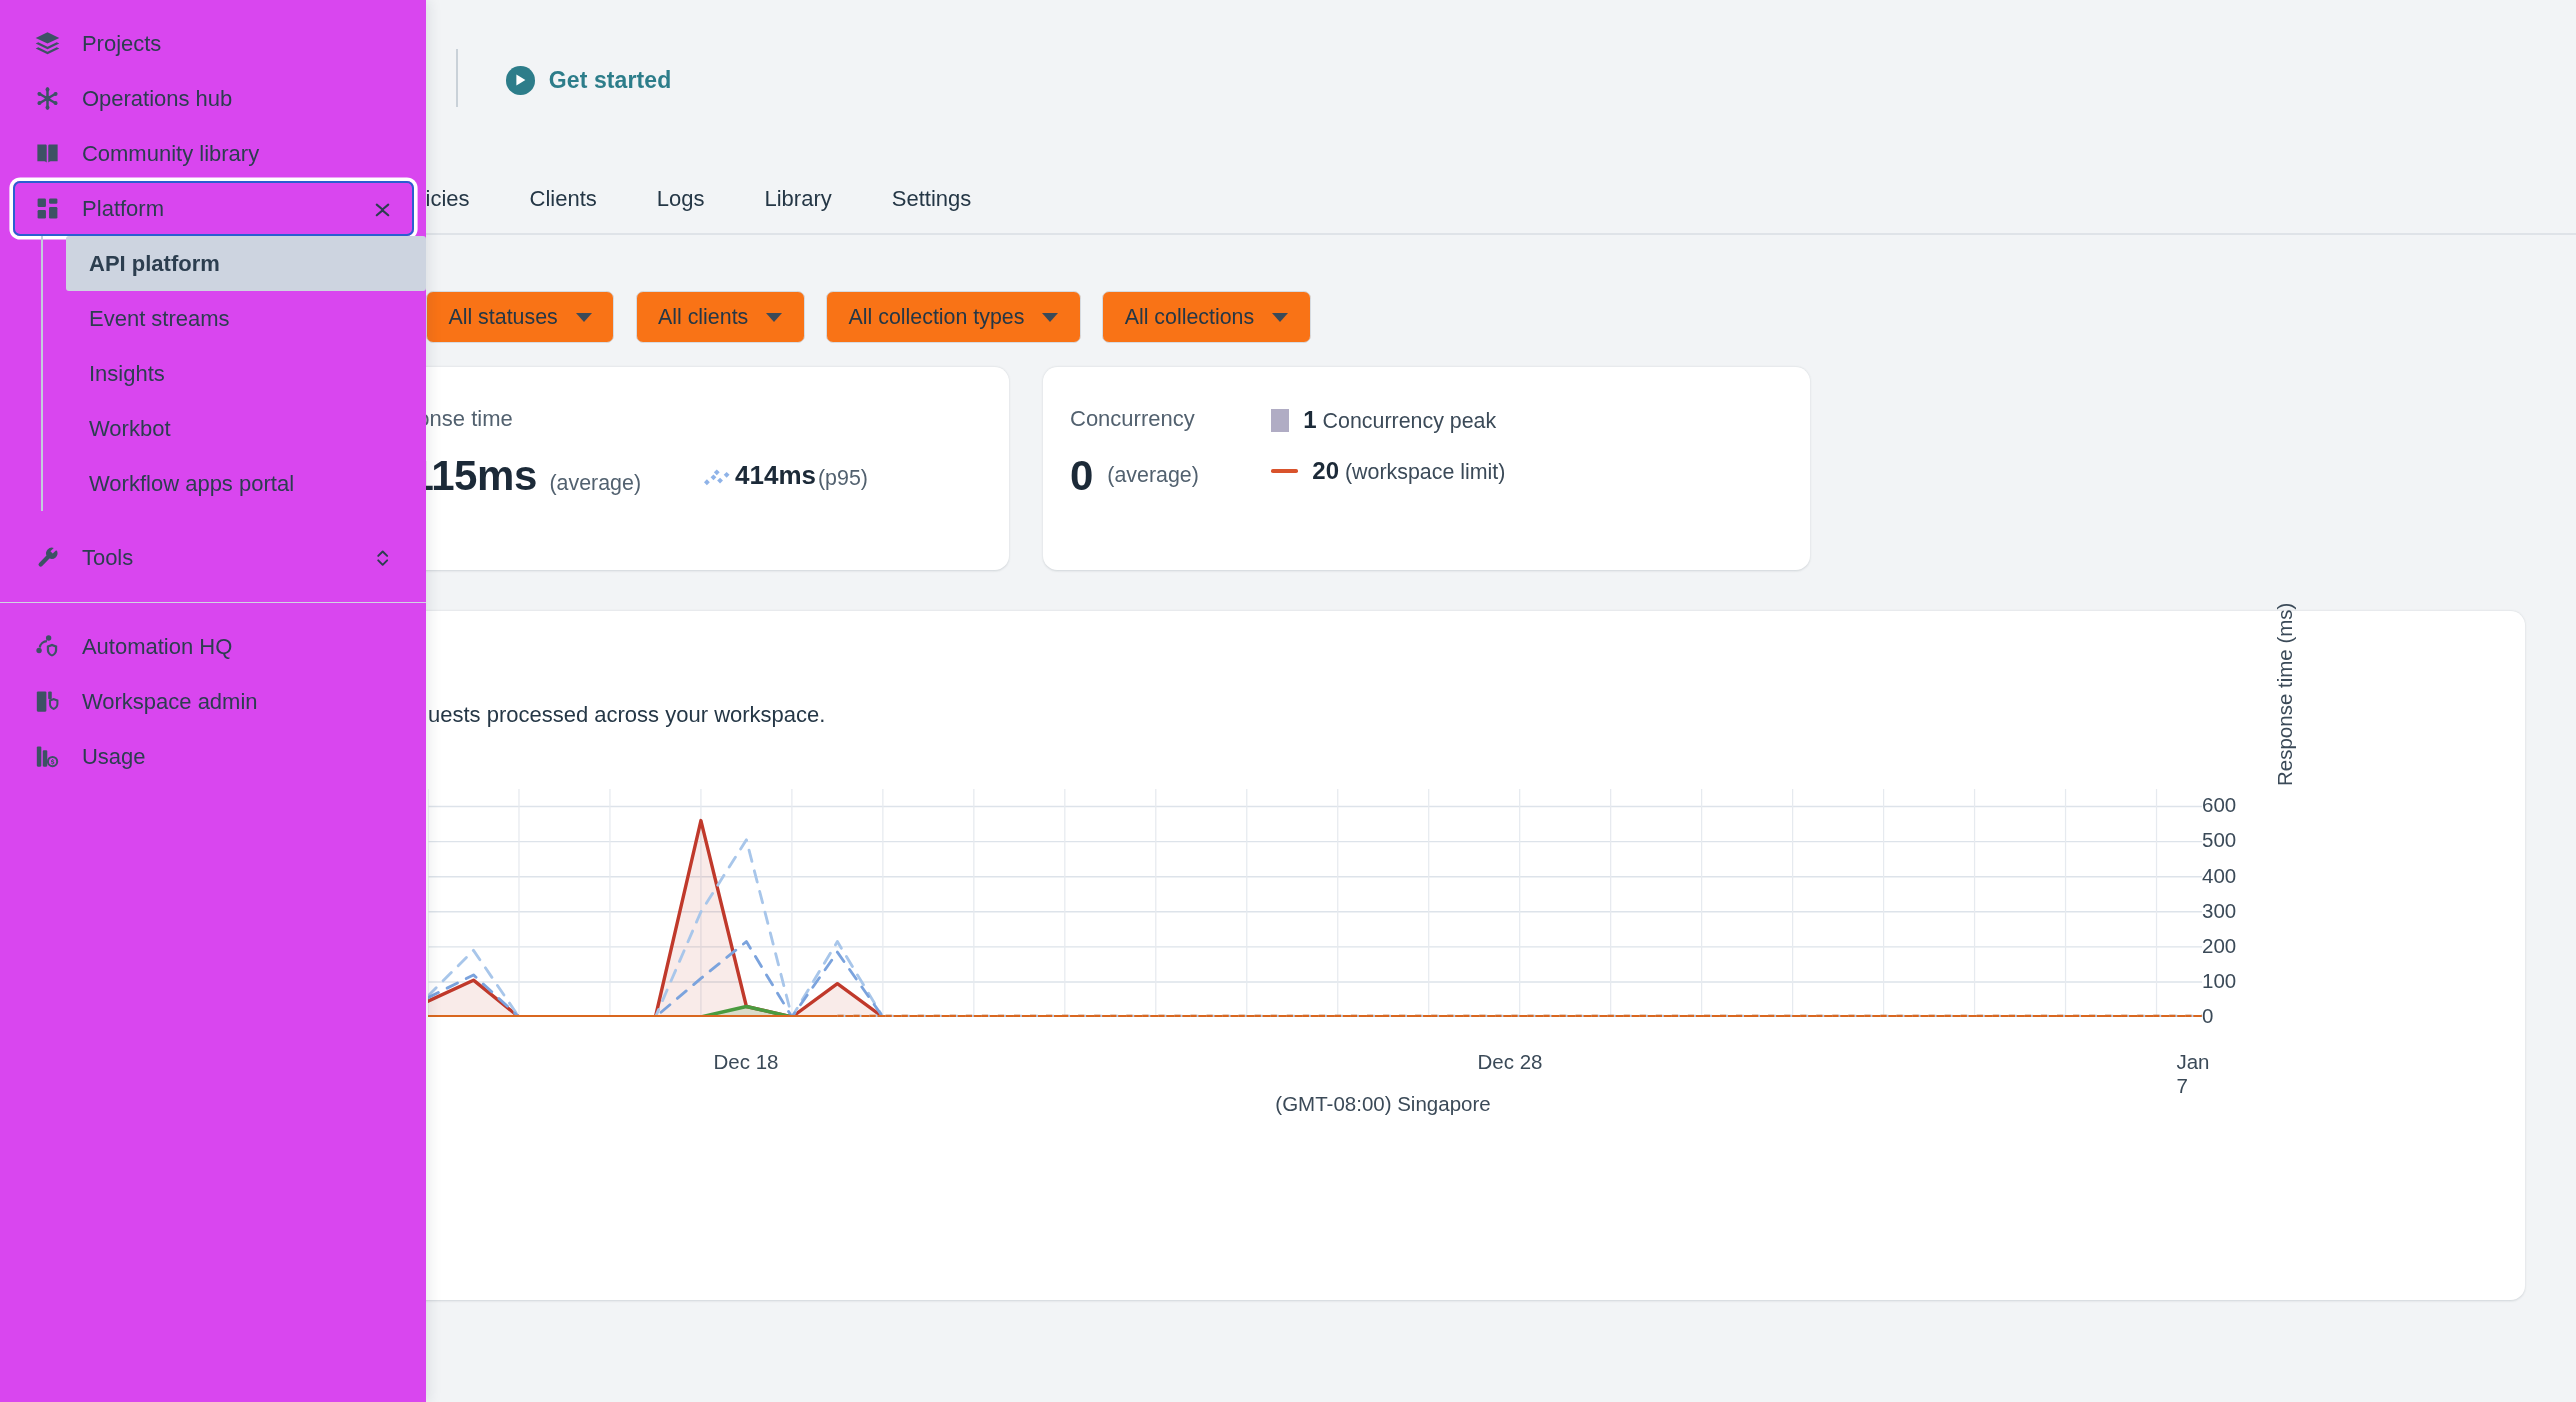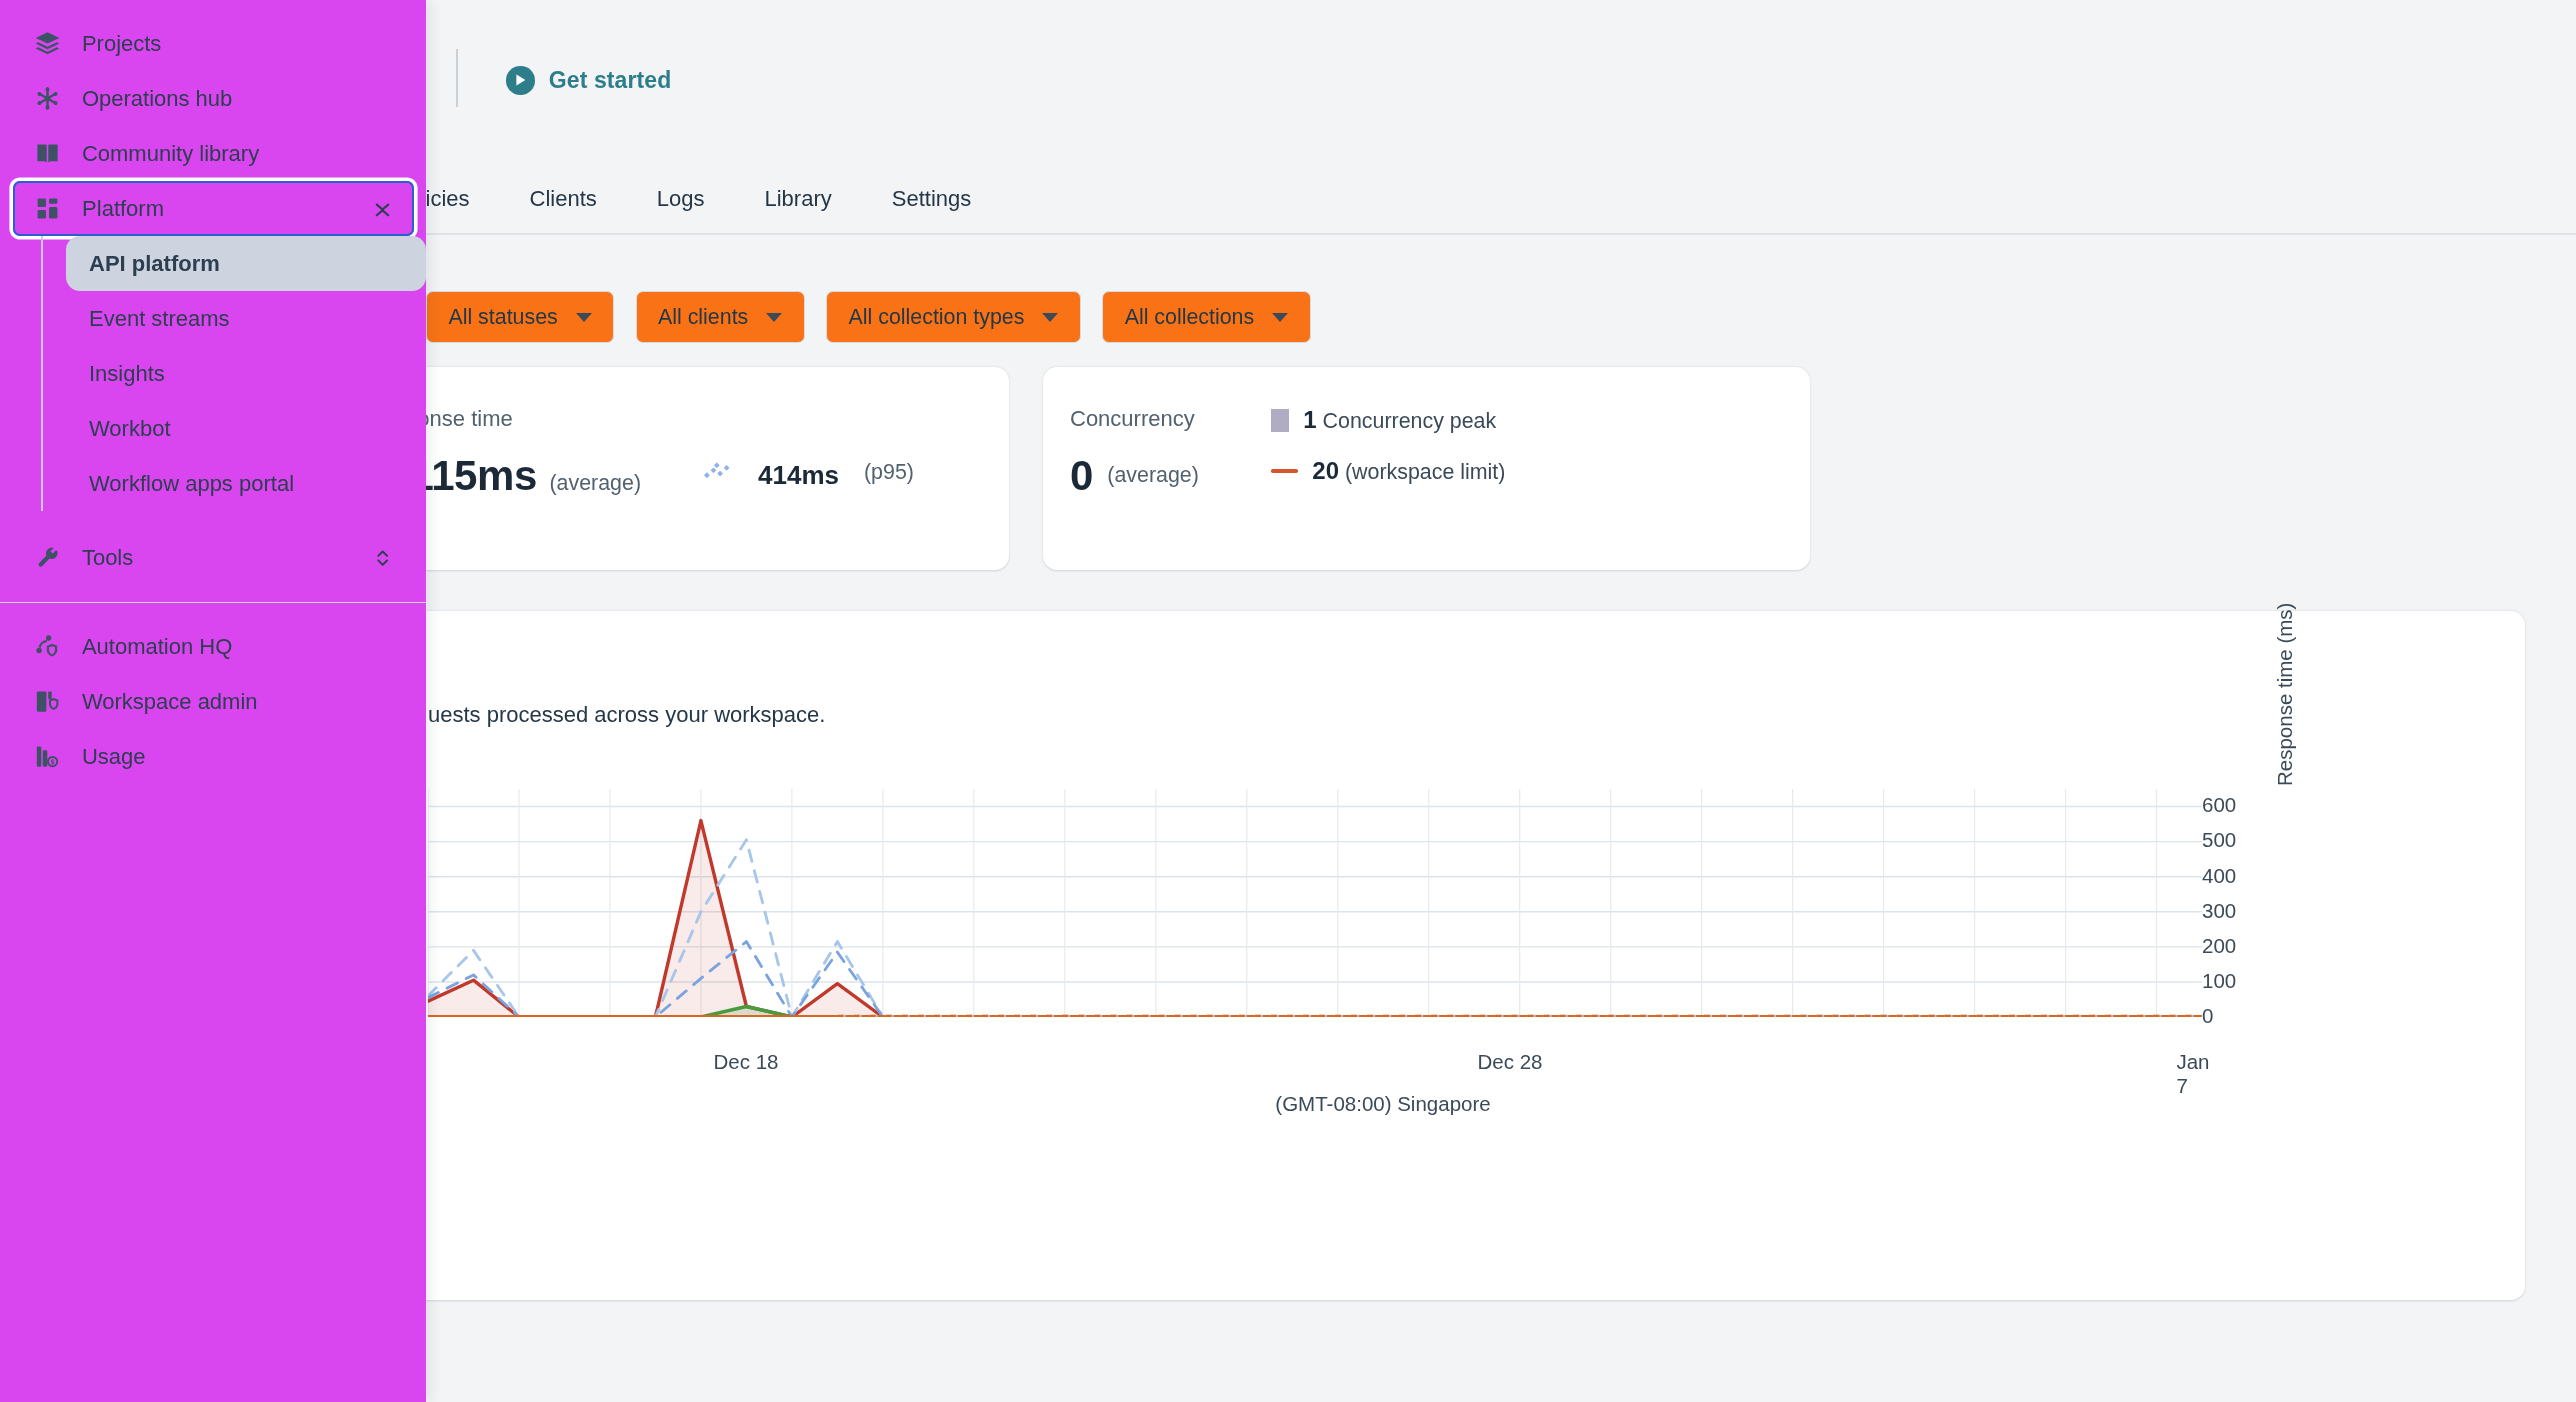--- a/index.html
+++ b/index.html
@@ -103,21 +103,21 @@
   .metric-mid { font-size: 26px; font-weight: 700; color: #1c2a38; }
 
   .c1-list { position: absolute; left: 280px; top: 53px; }
   .c1-item { display: flex; align-items: center; gap: 18px; margin-bottom: 21.4px; }
   .c1-text { font-size: 22px; color: #52616f; }
   .c1-text b { color: #1c2a38; font-size: 23px; }
 
   .c2-inner { position: absolute; left: 125px; top: 39px; }
   .c2-row { display: flex; align-items: center; gap: 0; }
   .c2-a { display: flex; align-items: baseline; gap: 12.5px; }
-  .c2-b { display: flex; align-items: flex-start; gap: 25px; margin-left: 62px; }
+  .c2-b { display: flex; align-items: flex-end; gap: 2px; margin-left: 62px; }
 
   .c3-inner { position: absolute; left: 27px; top: 39px; width: 713px; }
   .c3-grid { display: flex; }
   .c3-left { width: 201px; }
   .c3-right { flex: 1; }
   .c3-rr { display: flex; align-items: center; gap: 14.3px; margin-bottom: 23px; }
   .c3-text { font-size: 21.4px; color: #3b4a58; }
   .c3-text b { font-size: 24px; color: #1c2a38; }
 
   .sq-legend { width: 18px; height: 23px; background: #b0acc4; display:inline-block; }
@@ -187,21 +187,21 @@
   }
   .sb-chev { margin-left: auto; display:flex; align-items:center; }
   .sb-sub {
     position: relative;
     margin-left: 41px; border-left: 2.7px solid #c3cbdb;
     padding-left: 0;
   }
   .sb-subitem {
     display: flex; align-items: center;
     height: 55px; margin-left: 23px; padding: 0 23px;
-    border-radius: 14px; font-size: 22px; color: #2c3e4f; cursor: pointer;
+    border-radius: 3px; font-size: 22px; color: #2c3e4f; cursor: pointer;
   }
   .sb-subitem.sel { background: #cdd4e0; font-weight: 700; }
   .sb-divider { height: 1.8px; background: #cfd6e2; margin: 16px 0; }
 </style>
 </head>
 <body>
 
 <div id="root">
 
   <div class="main">

